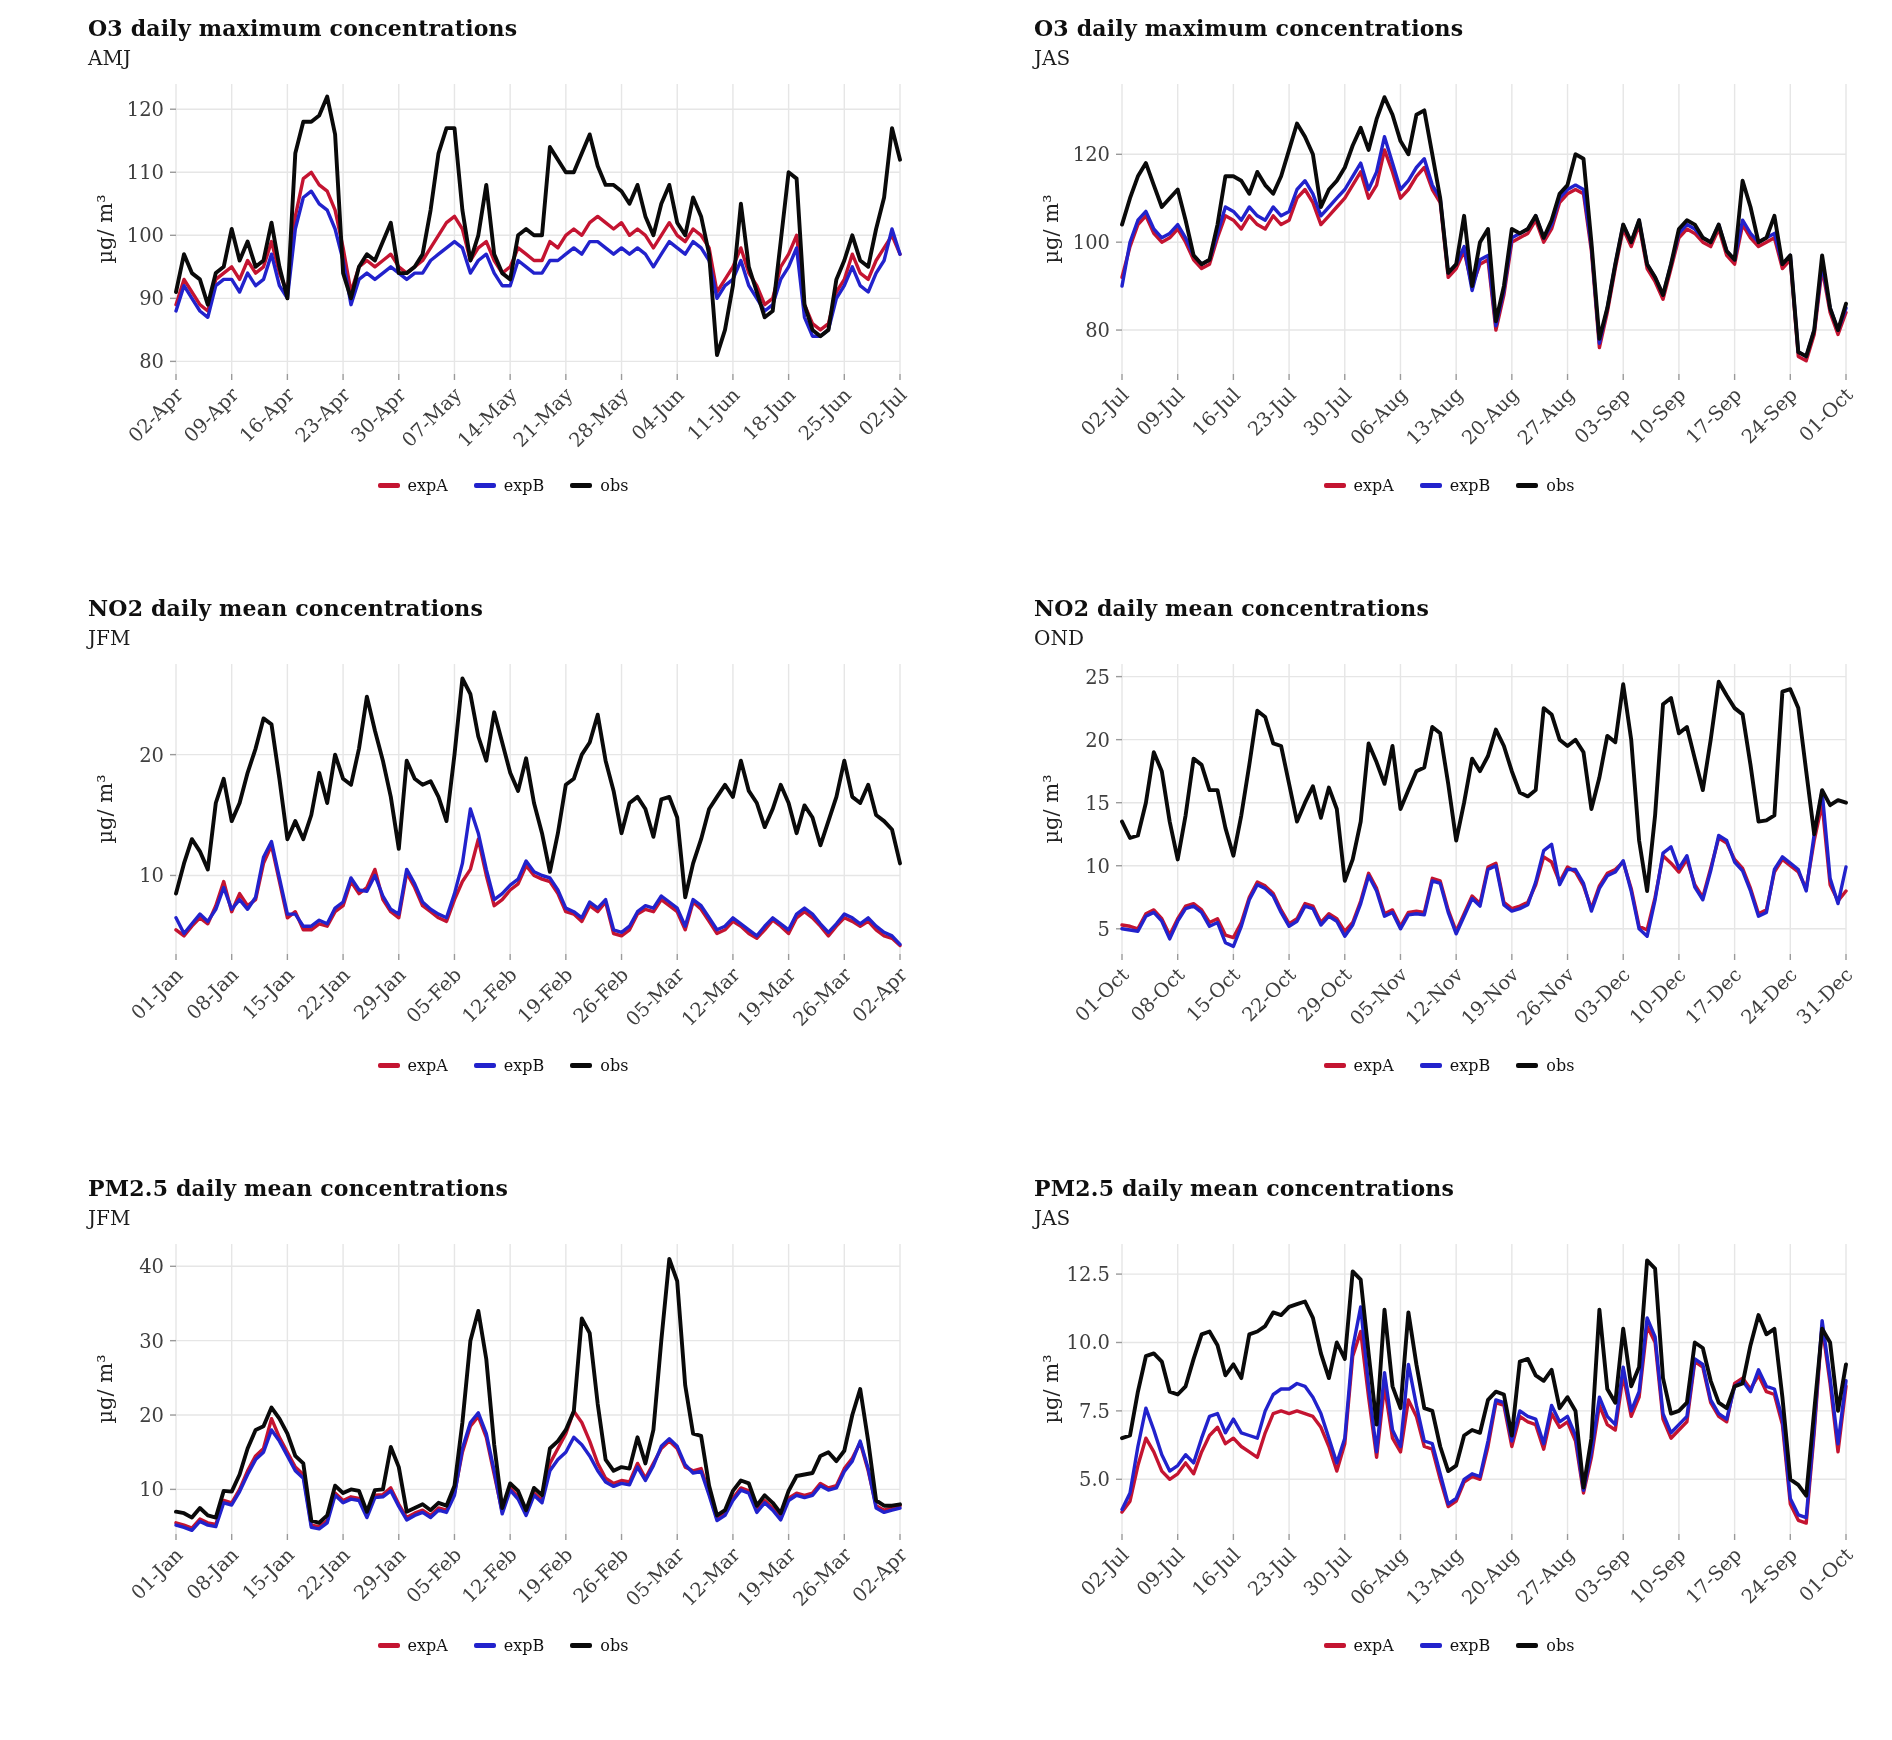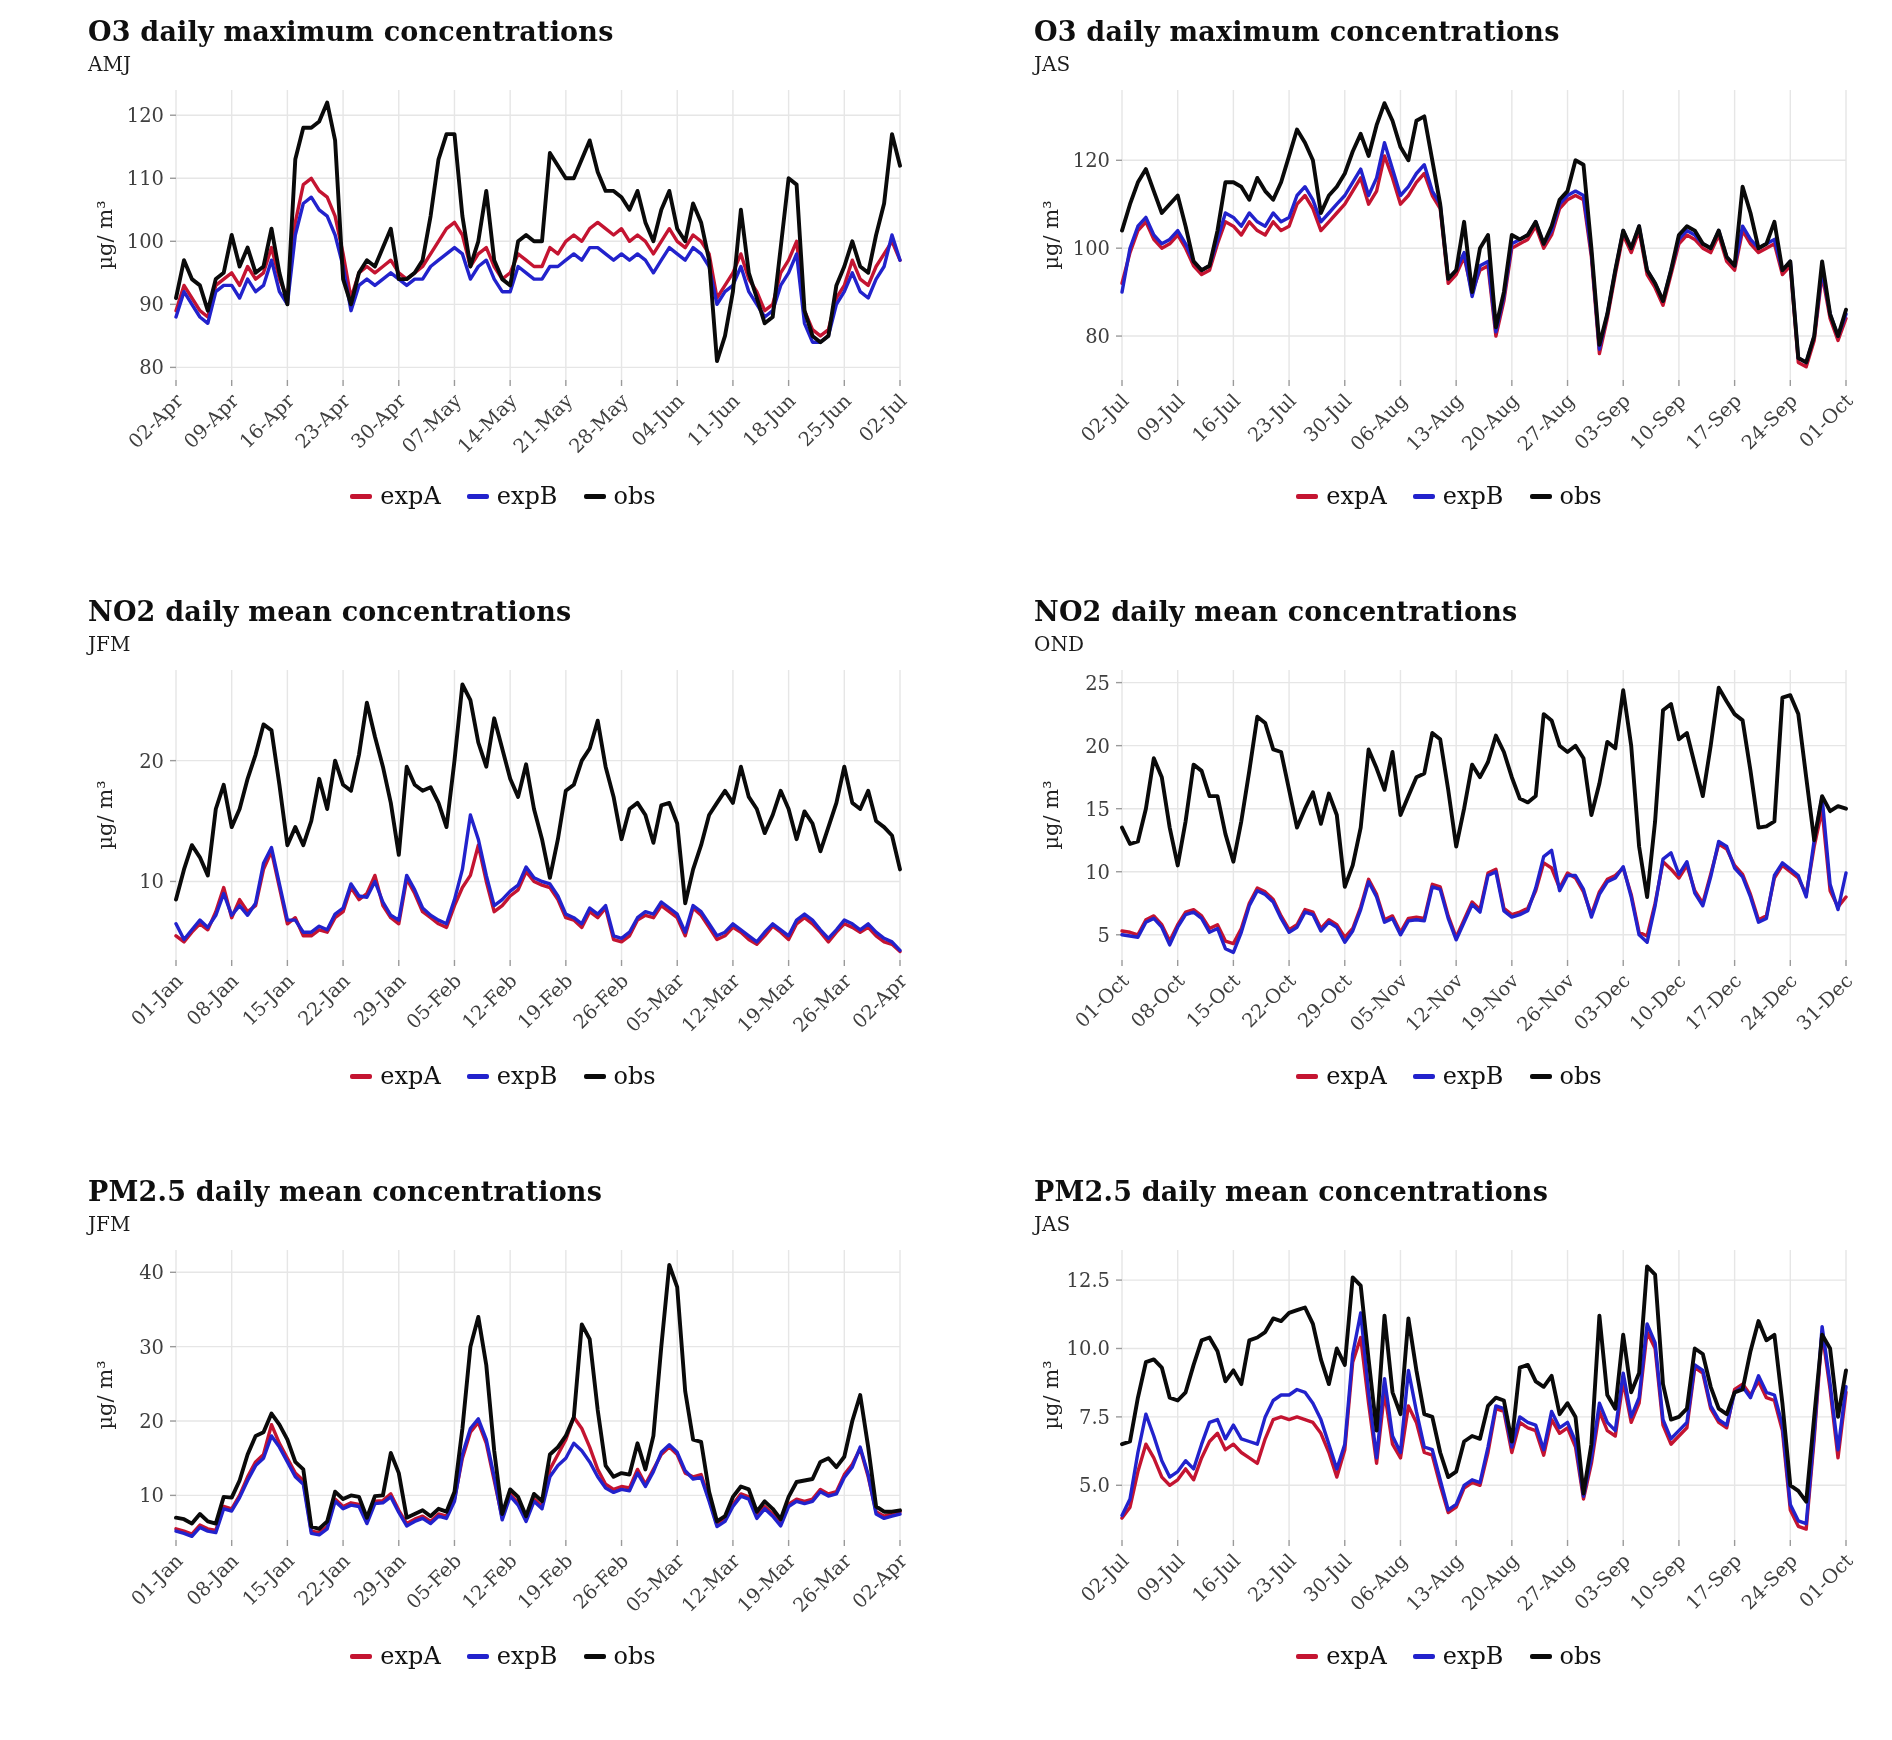--- a/index.html
+++ b/index.html
@@ -1,23 +1,23 @@
 <!DOCTYPE html>
 <html><head>
 <meta charset="utf-8">
 <style>
   html,body{margin:0;padding:0;background:#ffffff;}
   body{width:1892px;height:1740px;font-family:"DejaVu Serif",serif;overflow:hidden;}
   #charts-grid{display:grid;grid-template-columns:946px 946px;grid-auto-rows:580px;}
   .panel{box-sizing:border-box;padding:16px 18px 0 88px;overflow:hidden;}
-  .chart-title{font-size:27px;font-weight:700;color:#0f0f0f;letter-spacing:.2px;line-height:1.15;}
+  .chart-title{font-size:22px;font-weight:700;color:#0f0f0f;letter-spacing:.2px;line-height:1.15;}
   .chart-subtitle{font-size:20px;color:#1c1c1c;margin-top:5px;margin-bottom:2px;}
   svg{font-family:"DejaVu Serif",serif;display:block;}
   .legend-row{width:830px;display:flex;justify-content:center;align-items:center;gap:26px;margin-top:4px;}
-  .legend-item{display:flex;align-items:center;gap:8px;font-size:24px;color:#111;}
+  .legend-item{display:flex;align-items:center;gap:8px;font-size:16px;color:#111;}
   .legend-dash{display:inline-block;width:22px;height:5px;border-radius:2px;}
 </style>
 </head>
 <body>
 
 <div id="charts-grid">
     <div class="panel">
       <div class="chart-title">O3 daily maximum concentrations</div>
       <div class="chart-subtitle">AMJ</div>
       <svg width="830" height="400">

